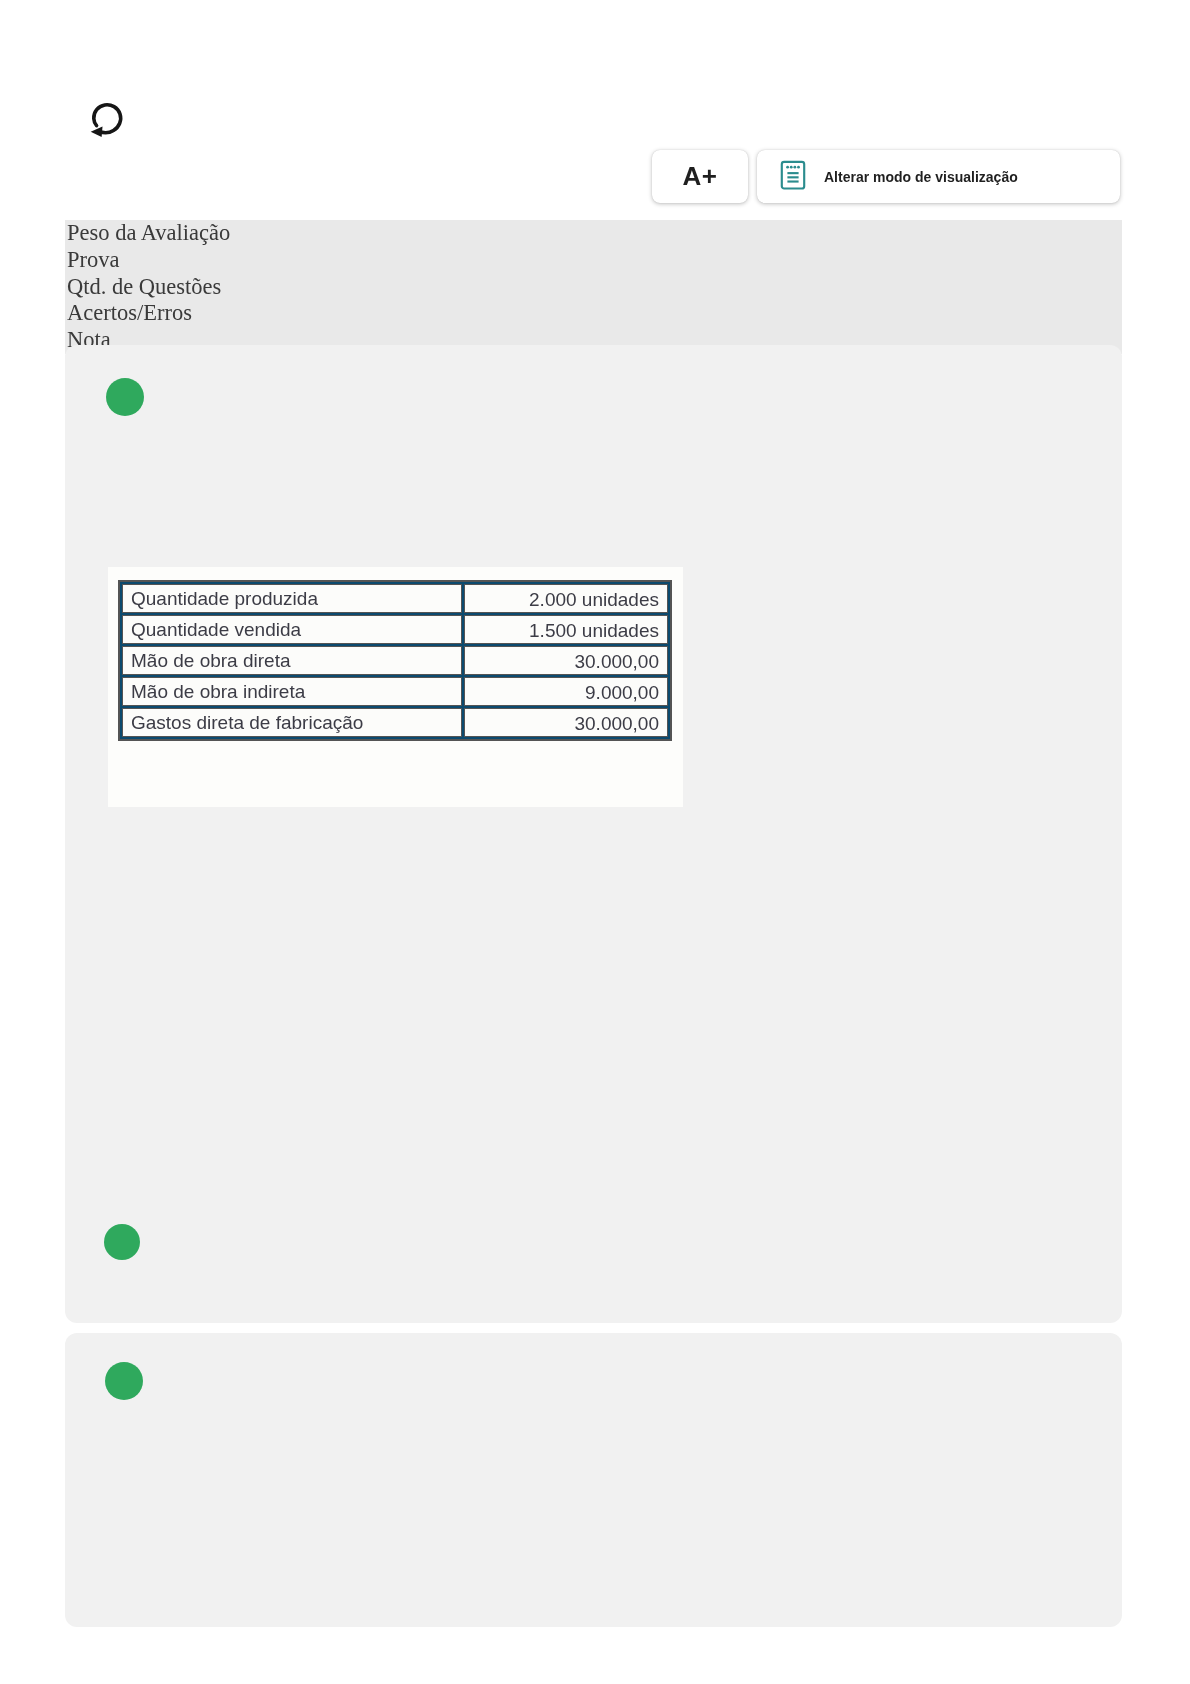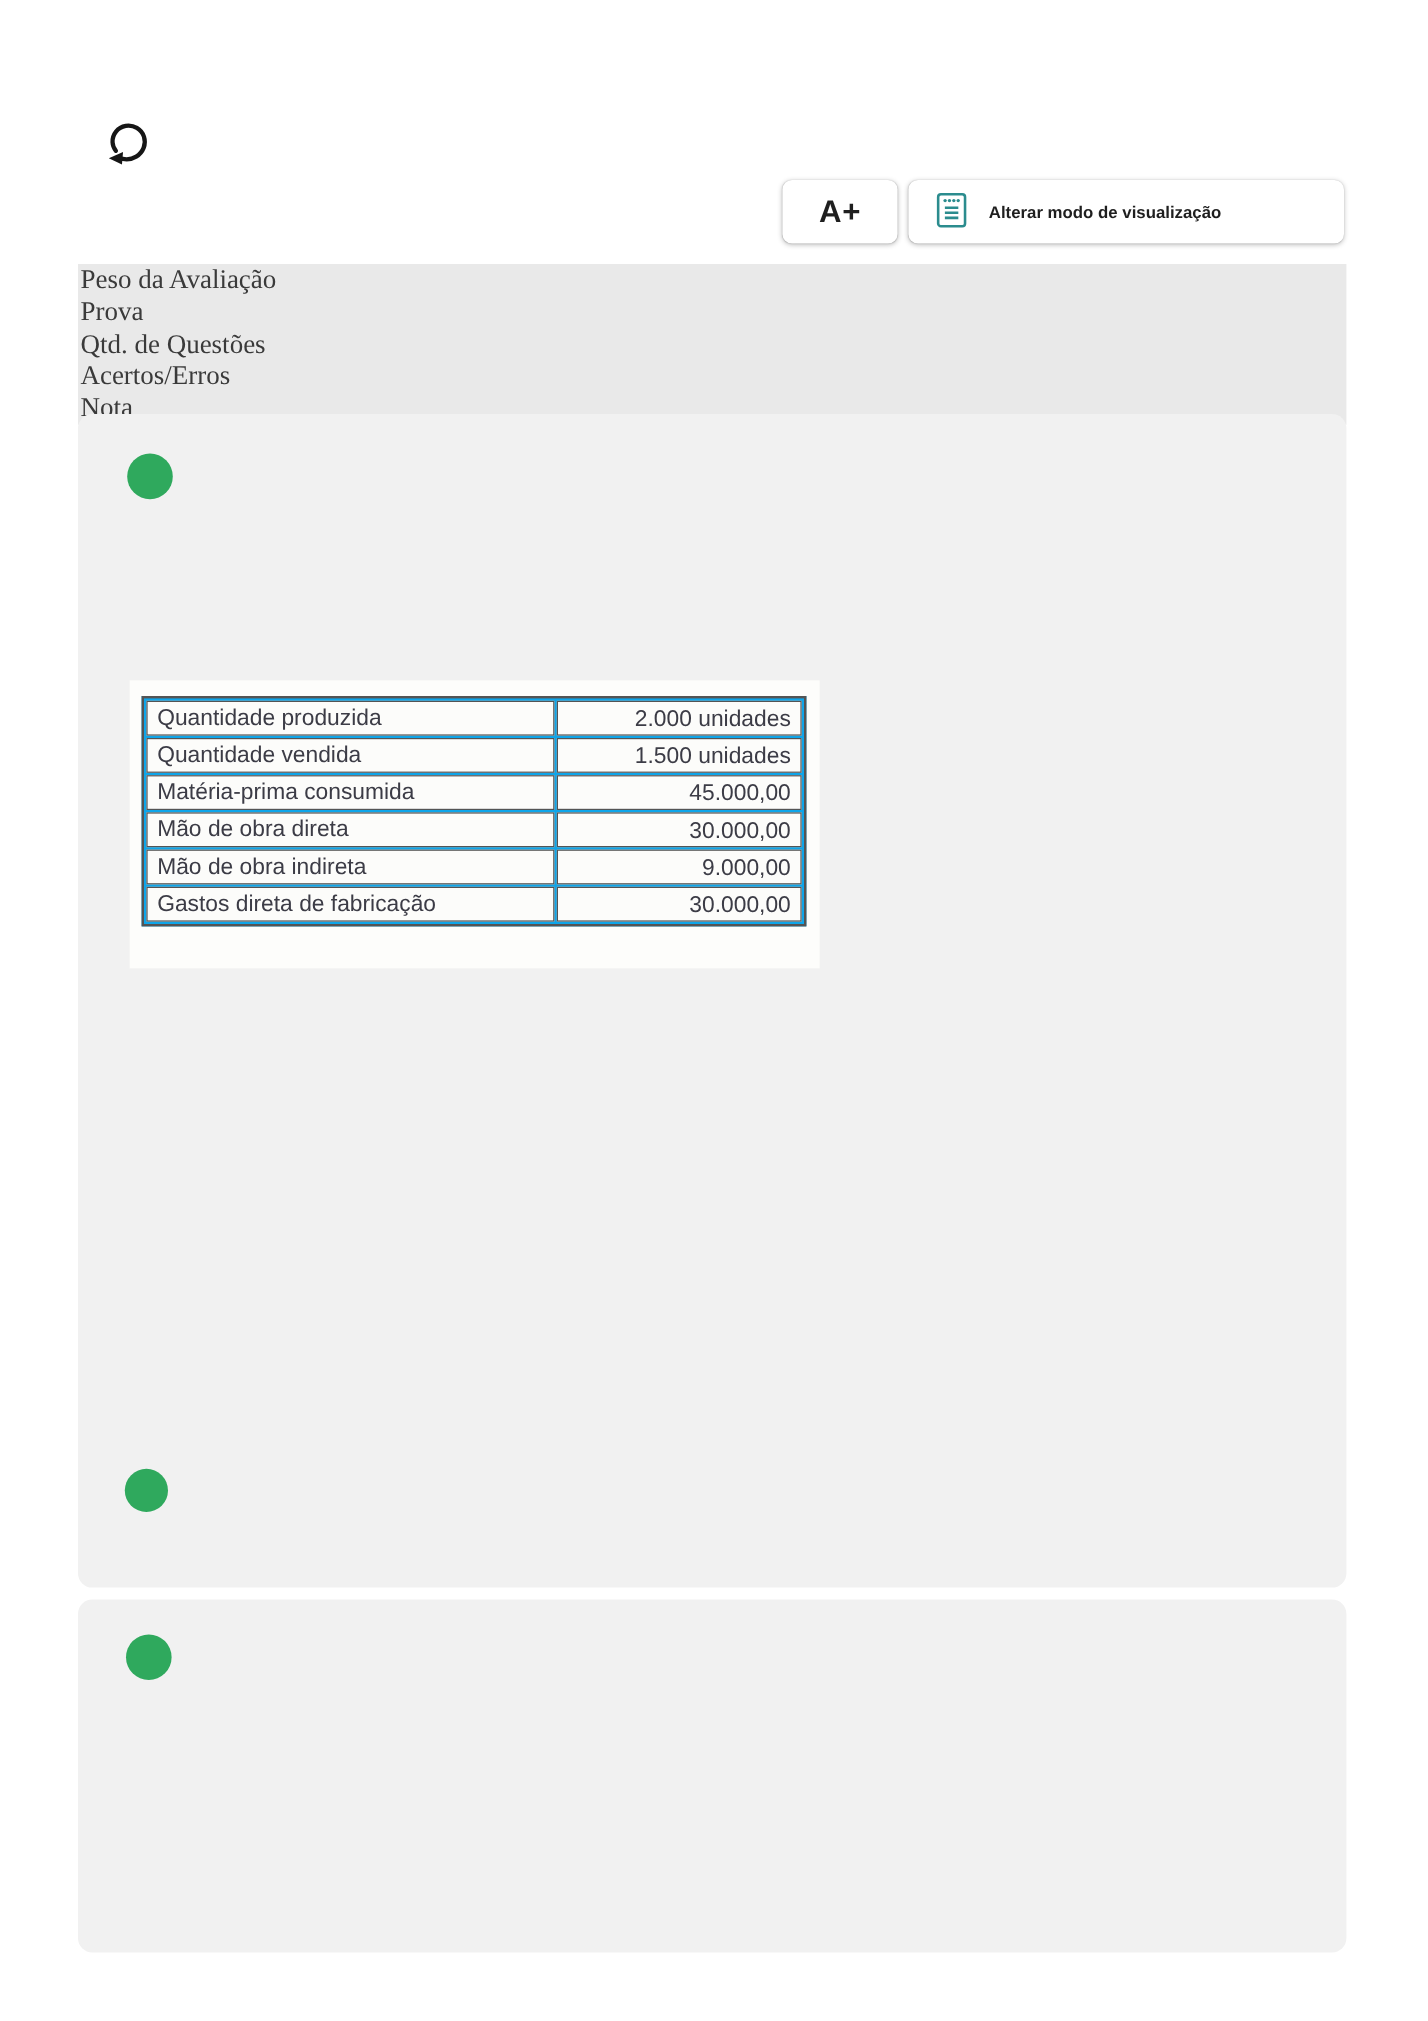--- a/index.html
+++ b/index.html
@@ -39,21 +39,21 @@
   .dot { position: absolute; width: 38px; height: 38px; border-radius: 50%; background: #2fa95d; }
   .dot-1 { left: 106px; top: 378px; }
   .dot-2 { left: 104px; top: 1224px; width: 36px; height: 36px; }
   .dot-3 { left: 105px; top: 1362px; }
 
   
   .table-panel { position: absolute; left: 108px; top: 567px; width: 575px; height: 240px;
                  background: #fdfdfb; }
   table.cost { position: absolute; left: 10px; top: 13px; width: 554px;
                border: 2px solid #545454; border-collapse: separate; border-spacing: 2px;
-               background: #0ea5e9; }
+               background: #0c4a6e; }
   table.cost td { border: 1px solid #545454; background: #fcfcfa; height: 29px;
                   font-size: 19px; color: #3c3c46; vertical-align: middle;
                   font-family: "Liberation Sans", sans-serif; }
   td.c-label { width: 336px; text-align: left; padding: 2px 6px 2px 8px; }
   td.c-value { width: 202px; text-align: right; padding: 2px 8px 0 6px; }
 </style>
 </head>
 <body>
 
 <div class="page">
@@ -104,24 +104,20 @@
       <tbody>
         <tr>
           <td class="c-label">Quantidade produzida</td>
           <td class="c-value">2.000 unidades</td>
         </tr>
         <tr>
           <td class="c-label">Quantidade vendida</td>
           <td class="c-value">1.500 unidades</td>
         </tr>
         <tr>
-          <td class="c-label">Matéria-prima consumida</td>
-          <td class="c-value">45.000,00</td>
-        </tr>
-        <tr>
           <td class="c-label">Mão de obra direta</td>
           <td class="c-value">30.000,00</td>
         </tr>
         <tr>
           <td class="c-label">Mão de obra indireta</td>
           <td class="c-value">9.000,00</td>
         </tr>
         <tr>
           <td class="c-label">Gastos direta de fabricação</td>
           <td class="c-value">30.000,00</td>

